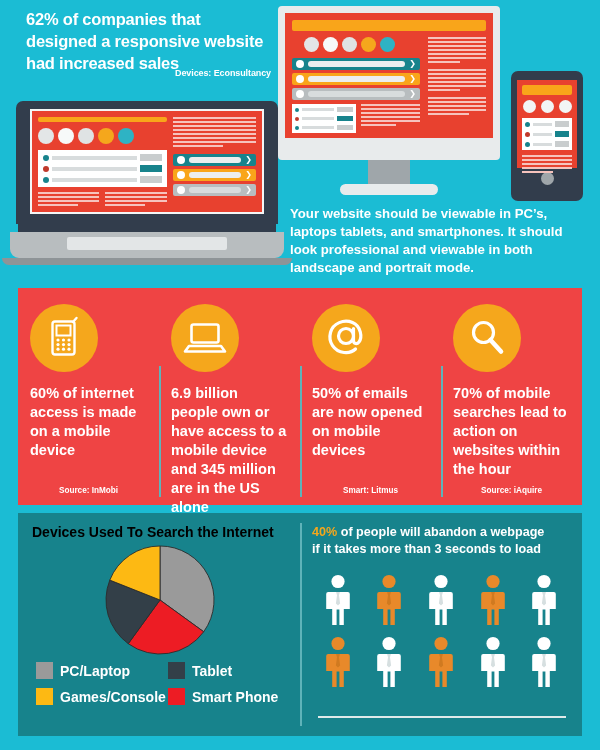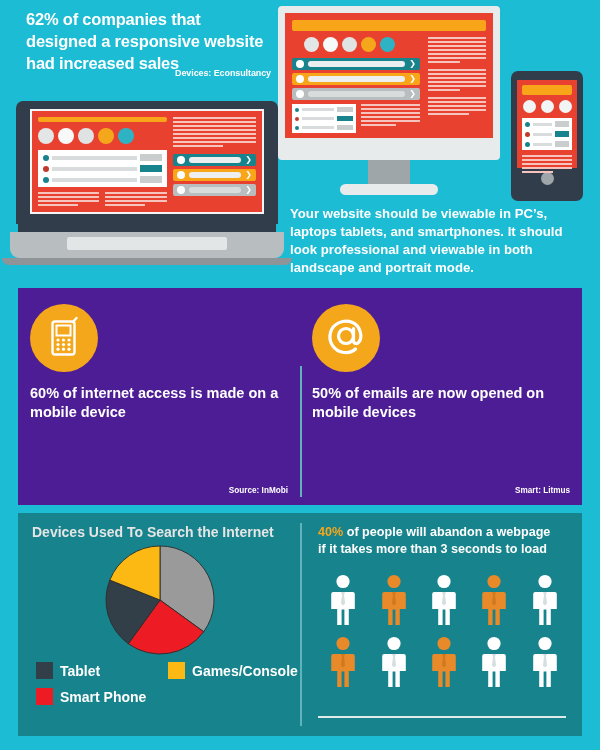--- a/index.html
+++ b/index.html
@@ -99,56 +99,56 @@
 
   
   .lead-para{
     position:absolute; left:290px; top:205px; width:300px;
     color:#ffffff; font-weight:bold; font-size:13.2px; line-height:18px;
   }
 
   
   .stats-band{
     position:absolute; left:18px; top:288px; width:564px; height:217px;
-    background:#4c1d95; display:flex;
+    background:#ef4444; display:flex;
   }
   .stat-col{
     flex:1; position:relative; padding:16px 12px 10px 12px;
     display:flex; flex-direction:column;
   }
   .stat-col + .stat-col::before{
     content:""; position:absolute; left:0; top:78px; bottom:8px;
     width:2px; background:#5fb3b9;
   }
   .stat-circle{
     width:68px; height:68px; border-radius:50%; background:#f5a71c;
     display:flex; align-items:center; justify-content:center;
     margin-bottom:12px; flex:none;
   }
   .stat-text{
     color:#ffffff; font-weight:bold; font-size:14.5px; line-height:19px;
   }
   .stat-source{
-    color:#ffffff; font-weight:bold; font-size:8.2px; text-align:right;
+    color:#ffffff; font-weight:bold; font-size:8.2px; text-align:center;
     margin-top:auto; padding-top:4px;
   }
 
   
   .bottom-panel{
     position:absolute; left:18px; top:513px; width:564px; height:223px;
     background:#17838c; display:flex;
   }
   .pie-side{ width:282px; position:relative; padding:11px 12px 8px 14px; }
-  .people-side{ flex:1; position:relative; padding:11px 12px 8px 18px; }
+  .people-side{ flex:1; position:relative; padding:11px 12px 8px 12px; }
   .people-side::before{
     content:""; position:absolute; left:0; top:10px; bottom:10px;
     width:2px; background:#5fb3b9;
   }
   .panel-title{
-    color:#e5e5e5; font-weight:bold; font-size:14px; margin-bottom:4px;
+    color:#000000; font-weight:bold; font-size:14px; margin-bottom:4px;
   }
   .abandon-head{
     color:#ffffff; font-weight:bold; font-size:12.6px; line-height:17px;
   }
   .abandon-head .hl{ color:#f5a71c; }
 
   .pie-wrap{ display:flex; justify-content:center; margin-top:2px; }
   .legend{
     display:grid; grid-template-columns:132px 1fr; row-gap:9px;
     margin-top:6px; padding-left:4px;
@@ -405,49 +405,73 @@
           <circle cx="11" cy="33.2" r="1.6"></circle>
             <circle cx="16.5" cy="33.2" r="1.6"></circle>
             <circle cx="22" cy="33.2" r="1.6"></circle>
         </g>
       </svg>
     </div>
     <div class="stat-text">60% of internet access is made on a mobile device</div>
     <div class="stat-source">Source: InMobi</div>
   </div>
 
+  <div class="stat-col">
+    <div class="stat-circle">
+      <svg width="44" height="36" viewBox="0 0 44 36" aria-hidden="true">
+        <rect x="8.5" y="4.5" width="27" height="18" rx="2" fill="none" stroke="#fff" stroke-width="2.6"></rect>
+        <path d="M6 26 L38 26 L42 31.5 L2 31.5 Z" fill="none" stroke="#fff" stroke-width="2.6" stroke-linejoin="round"></path>
+      </svg>
+    </div>
+    <div class="stat-text">6.9 billion people own or have access to a mobile device and 345 million are in the US alone</div>
+    <div class="stat-source">Source: InMobi</div>
+  </div>
 
   <div class="stat-col">
     <div class="stat-circle">
       <svg width="44" height="44" viewBox="0 0 44 44" aria-hidden="true">
         <circle cx="22" cy="20" r="7.5" fill="none" stroke="#fff" stroke-width="3.2"></circle>
         <path d="M29.5 12.5 L29.5 24.5 C29.5 28 33 28.5 35 26 C38.5 21.5 37 10 28.5 6.5 C20 3 9 7 6.5 16.5 C4 26 10 35.5 20 36.5 C25 37 29 35.5 31.5 33" fill="none" stroke="#fff" stroke-width="3.2" stroke-linecap="round"></path>
       </svg>
     </div>
     <div class="stat-text">50% of emails are now opened on mobile devices</div>
     <div class="stat-source">Smart: Litmus</div>
   </div>
 
+  <div class="stat-col">
+    <div class="stat-circle">
+      <svg width="42" height="42" viewBox="0 0 42 42" aria-hidden="true">
+        <circle cx="17.5" cy="15.5" r="10" fill="none" stroke="#fff" stroke-width="3.2"></circle>
+        <path d="M24.5 23 L35 34.5" stroke="#fff" stroke-width="4.6" stroke-linecap="round" fill="none"></path>
+      </svg>
+    </div>
+    <div class="stat-text">70% of mobile searches lead to action on websites within the hour</div>
+    <div class="stat-source">Source: iAquire</div>
+  </div>
 
 </div>
 
 <div class="bottom-panel">
 
   <div class="pie-side">
     <div class="panel-title">Devices Used To Search the Internet</div>
     <div class="pie-wrap">
       <svg id="pie-svg" width="112" height="112" viewBox="-56 -56 112 112">
           <path d="M0 0 L0.00 -54.00 A54 54 0 0 1 43.69 31.74 Z" fill="#9a9a9a" stroke="#2b2b2b" stroke-width="0.9"></path>
           <path d="M0 0 L43.69 31.74 A54 54 0 0 1 -31.74 43.69 Z" fill="#ed1c24" stroke="#2b2b2b" stroke-width="0.9"></path>
           <path d="M0 0 L-31.74 43.69 A54 54 0 0 1 -50.21 -19.88 Z" fill="#333f48" stroke="#2b2b2b" stroke-width="0.9"></path>
           <path d="M0 0 L-50.21 -19.88 A54 54 0 0 1 -0.00 -54.00 Z" fill="#fdb913" stroke="#2b2b2b" stroke-width="0.9"></path>
         </svg>
     </div>
     <div class="legend">
       <div class="legend-item">
+        <span class="legend-sw" style="background:#9a9a9a"></span>
+        <span class="legend-lb">PC/Laptop</span>
+      </div>
+      <div class="legend-item">
         <span class="legend-sw" style="background:#333f48"></span>
         <span class="legend-lb">Tablet</span>
       </div>
       <div class="legend-item">
         <span class="legend-sw" style="background:#fdb913"></span>
         <span class="legend-lb">Games/Console</span>
       </div>
       <div class="legend-item">
         <span class="legend-sw" style="background:#ed1c24"></span>
         <span class="legend-lb">Smart Phone</span>

